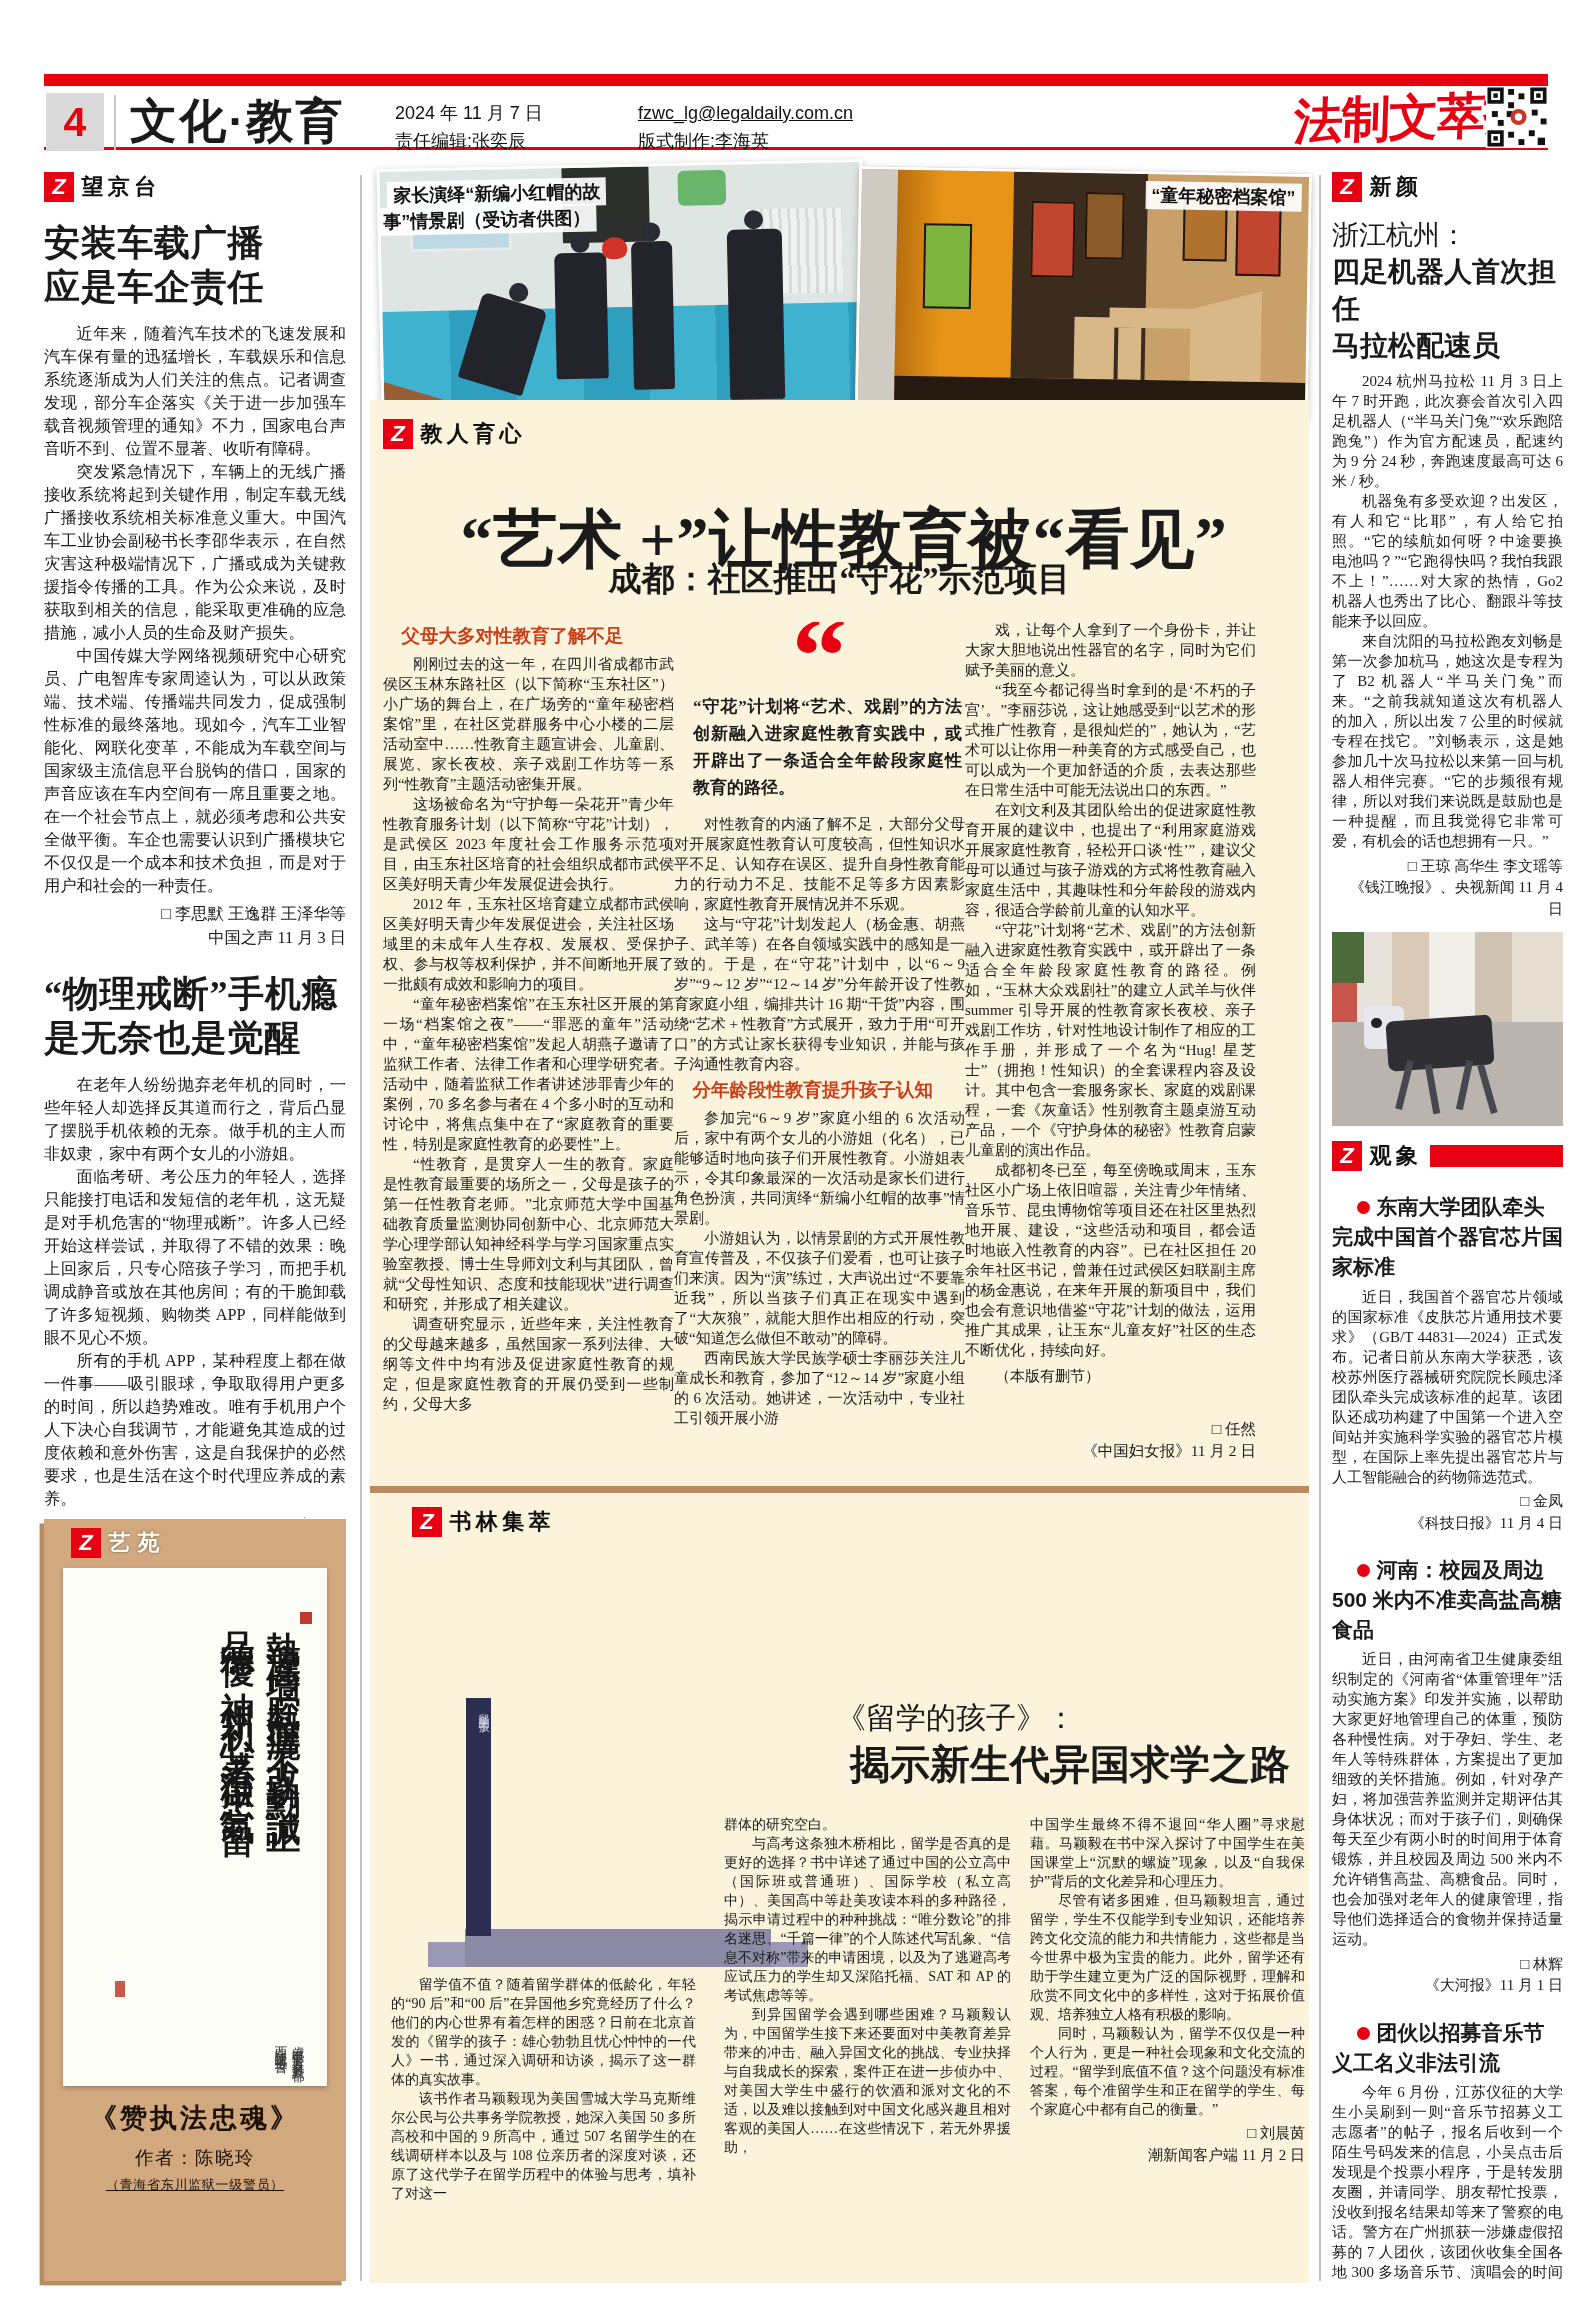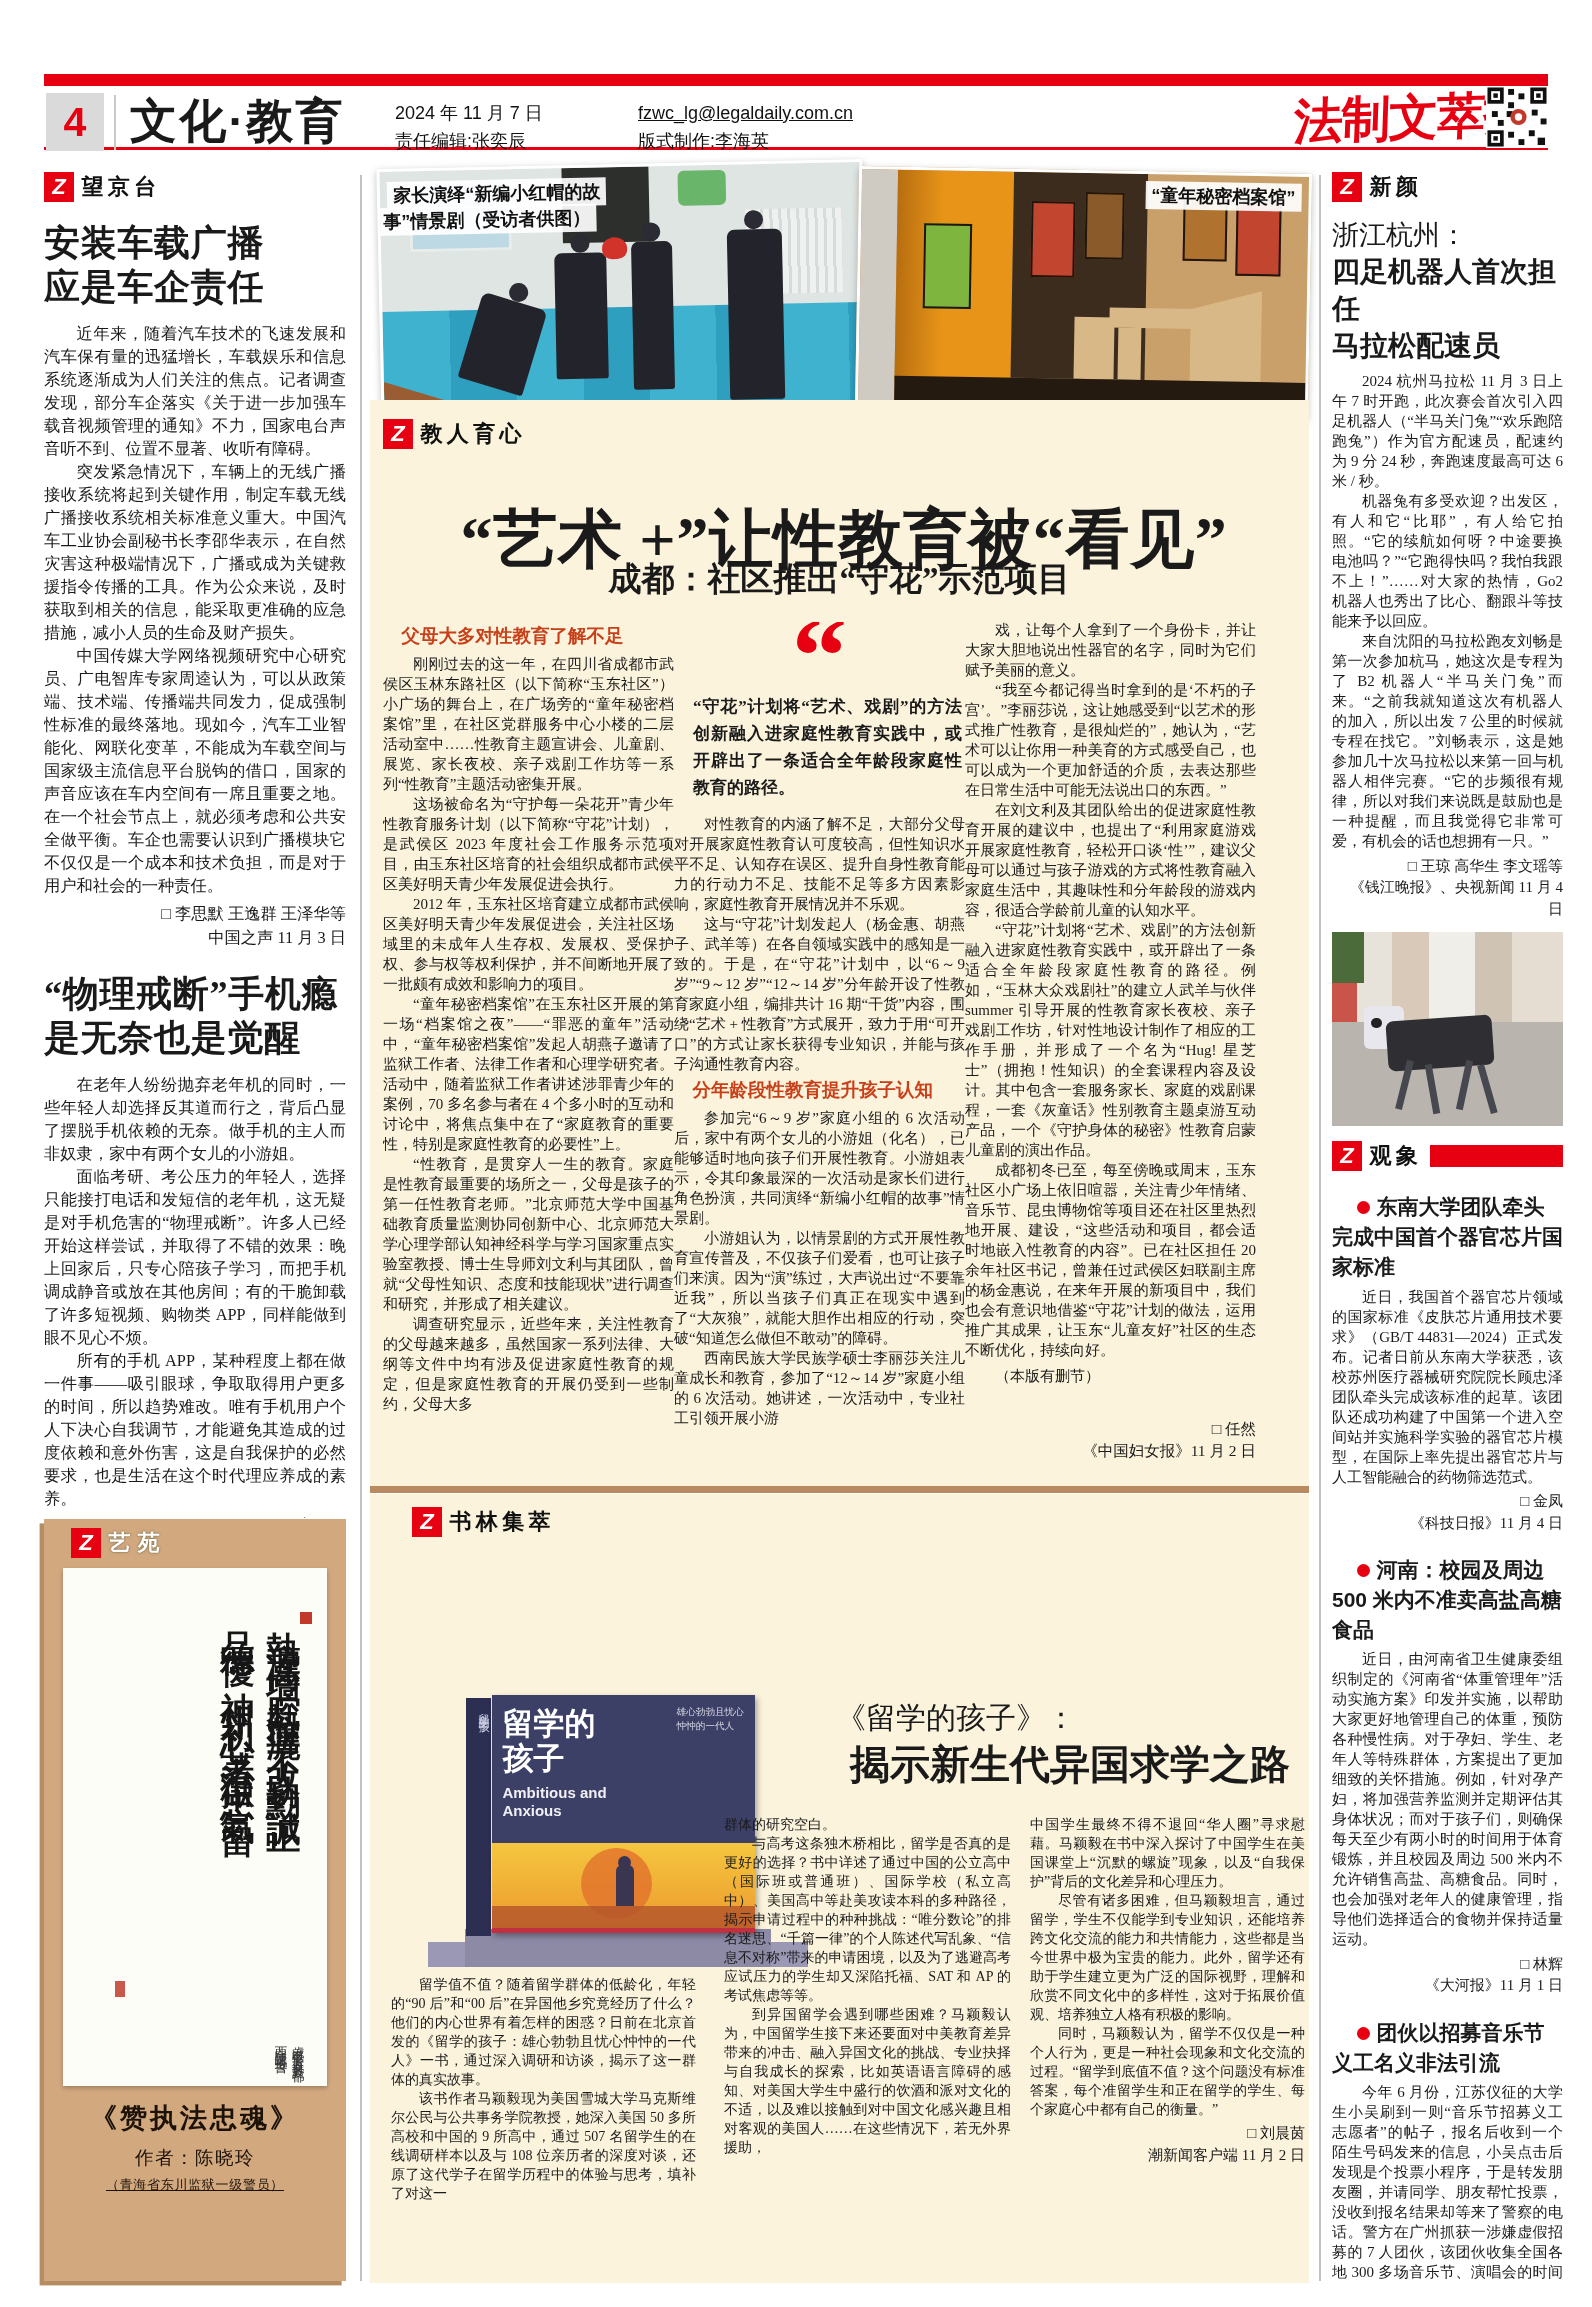--- a/index.html
+++ b/index.html
@@ -316,52 +316,35 @@
   <div class="shulin-panel"></div>
   <div class="zrow shulin-label">
     <span class="zlogo">Z</span>
     <span class="zlabel">书林集萃</span>
   </div>
 
   <div class="book">
     <div class="ped2"></div>
     <div class="ped"></div>
     <div class="spine">留学的孩子</div>
-    <div class="cover">
-      <div class="cover-top">
-        <div class="cv-title">
-          <span style="display:block">留学的</span>
-          <span style="display:block">孩子</span>
-        </div>
-        <div class="cv-en">Ambitious and Anxious</div>
-        <div class="cv-tag">雄心勃勃且忧心忡忡的一代人</div>
-      </div>
-      <div class="cover-mid">
-        <div class="cv-sun"></div>
-        <div class="cv-city"></div>
-        <div class="cv-fighead"></div>
-        <div class="cv-fig"></div>
-      </div>
-      <div class="cover-red"></div>
-    </div>
   </div>
 
   <div class="shulin-title">
     <div class="st-pre">《留学的孩子》：</div>
     <div class="st-main">揭示新生代异国求学之路</div>
   </div>
 
   <div class="scol scol1">
     <p class="para">留学值不值？随着留学群体的低龄化，年轻的“90 后”和“00 后”在异国他乡究竟经历了什么？他们的内心世界有着怎样的困惑？日前在北京首发的《留学的孩子：雄心勃勃且忧心忡忡的一代人》一书，通过深入调研和访谈，揭示了这一群体的真实故事。</p>
     <p class="para">该书作者马颖毅现为美国雪城大学马克斯维尔公民与公共事务学院教授，她深入美国 50 多所高校和中国的 9 所高中，通过 507 名留学生的在线调研样本以及与 108 位亲历者的深度对谈，还原了这代学子在留学历程中的体验与思考，填补了对这一</p>
   </div>
   <div class="scol scol2">
     <p class="para" style="text-indent:0">群体的研究空白。</p>
     <p class="para">与高考这条独木桥相比，留学是否真的是更好的选择？书中详述了通过中国的公立高中（国际班或普通班）、国际学校（私立高中）、美国高中等赴美攻读本科的多种路径，揭示申请过程中的种种挑战：“唯分数论”的排名迷思、“千篇一律”的个人陈述代写乱象、“信息不对称”带来的申请困境，以及为了逃避高考应试压力的学生却又深陷托福、SAT 和 AP 的考试焦虑等等。</p>
-    <p class="para">到异国留学会遇到哪些困难？马颖毅认为，中国留学生接下来还要面对中美教育差异带来的冲击、融入异国文化的挑战、专业抉择与自我成长的探索，比如英语语言障碍的感知、对美国大学生中盛行的饮酒和派对文化的不适，以及难以接触到对中国文化感兴趣且相对客观的美国人……在这些情况下，若无外界援助，</p>
+    <p class="para">到异国留学会遇到哪些困难？马颖毅认为，中国留学生接下来还要面对中美教育差异带来的冲击、融入异国文化的挑战、专业抉择与自我成长的探索，案件正在进一步侦办中、对美国大学生中盛行的饮酒和派对文化的不适，以及难以接触到对中国文化感兴趣且相对客观的美国人……在这些情况下，若无外界援助，</p>
   </div>
   <div class="scol scol3">
     <p class="para" style="text-indent:0">中国学生最终不得不退回“华人圈”寻求慰藉。马颖毅在书中深入探讨了中国学生在美国课堂上“沉默的螺旋”现象，以及“自我保护”背后的文化差异和心理压力。</p>
     <p class="para">尽管有诸多困难，但马颖毅坦言，通过留学，学生不仅能学到专业知识，还能培养跨文化交流的能力和共情能力，这些都是当今世界中极为宝贵的能力。此外，留学还有助于学生建立更为广泛的国际视野，理解和欣赏不同文化中的多样性，这对于拓展价值观、培养独立人格有积极的影响。</p>
     <p class="para">同时，马颖毅认为，留学不仅仅是一种个人行为，更是一种社会现象和文化交流的过程。“留学到底值不值？这个问题没有标准答案，每个准留学生和正在留学的学生、每个家庭心中都有自己的衡量。”</p>
     <p class="byline">□ 刘晨茵</p>
     <p class="byline" style="margin-top:0">潮新闻客户端 11 月 2 日</p>
   </div>
 
   <div class="rightcol">

